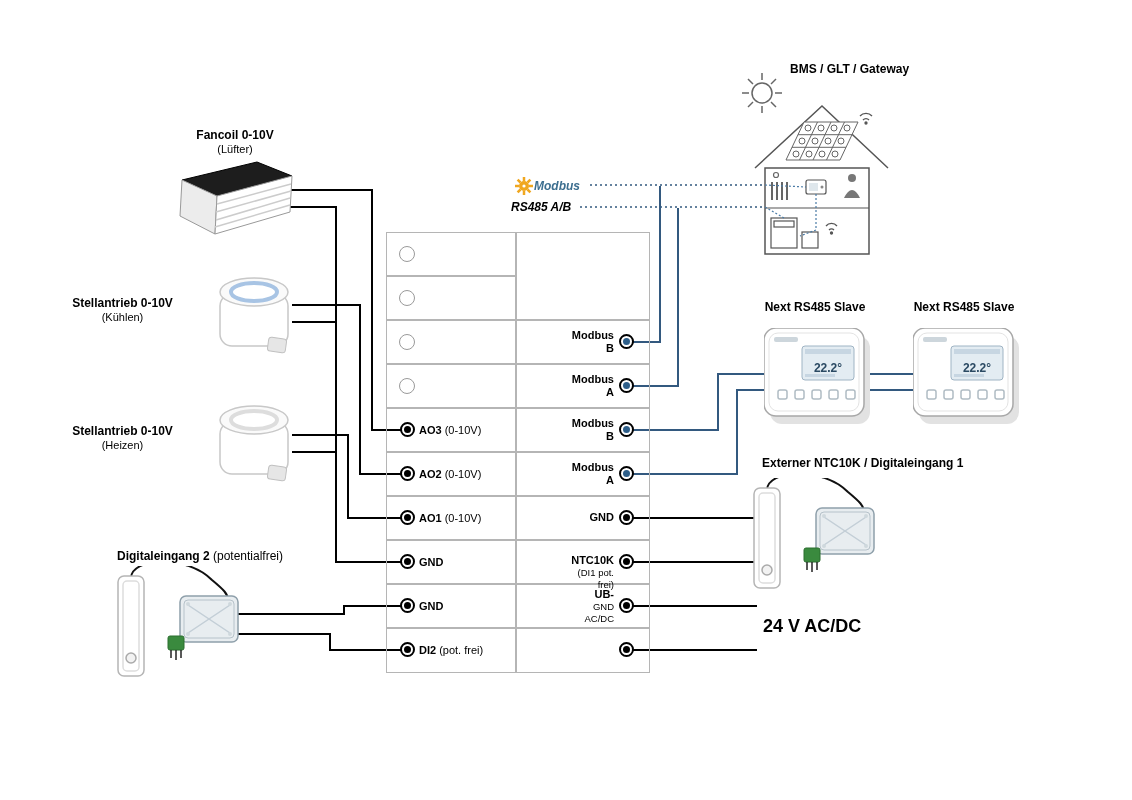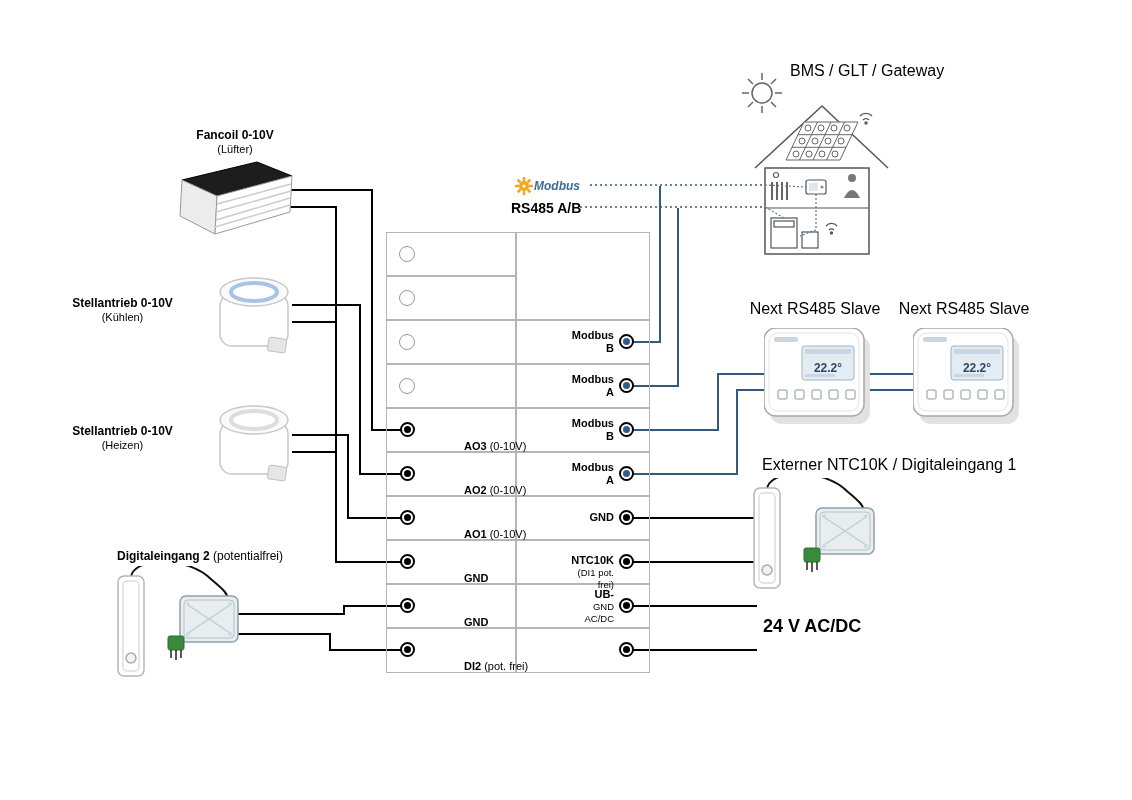--- a/index.html
+++ b/index.html
@@ -5,33 +5,33 @@
   * { margin:0; padding:0; box-sizing:border-box; }
   body { font-family:"Liberation Sans", sans-serif; background:#fff; }
   #canvas { position:relative; width:1132px; height:800px; background:#fff; overflow:hidden; }
   .abs { position:absolute; }
   svg.layer { position:absolute; left:0; top:0; }
   .devlabel { text-align:center; line-height:1.25; color:#000; }
   .devlabel .t { font-weight:bold; font-size:12px; }
   .devlabel .s { font-size:11px; }
   .inline-label { white-space:nowrap; font-size:12px; color:#000; }
   .inline-label b { font-size:12px; }
-  .bold-label { font-weight:normal; font-size:16px; white-space:nowrap; color:#000; }
+  .bold-label { font-weight:bold; font-size:12px; white-space:nowrap; color:#000; }
   .power-label { font-weight:bold; font-size:18px; white-space:nowrap; color:#000; }
   .modbus-word { font-weight:bold; font-style:italic; font-size:12px; color:#3c6e8f; white-space:nowrap; }
-  .rs485-word { font-weight:bold; font-size:14px; color:#000; white-space:nowrap; }
+  .rs485-word { font-weight:bold; font-size:12px; color:#000; white-space:nowrap;font-style:italic; }
 
   
   #tblock { left:386px; top:232px; width:264px; height:441px; z-index:2; }
   .cell { position:absolute; border:1px solid #b5b5b5; background:transparent; }
   .term { position:absolute; width:15px; height:15px; border:2px solid #000; border-radius:50%; background:#fff; }
   .term::after { content:""; position:absolute; left:50%; top:50%; width:7px; height:7px; margin:-3.5px 0 0 -3.5px; border-radius:50%; background:#000; }
   .term.blue::after { background:#2e5f8a; }
   .ring { position:absolute; width:16px; height:16px; border:1.5px solid #9a9a9a; border-radius:50%; background:#fff; }
-  .lrow { position:absolute; left:33px; width:95px; height:44px; display:flex; align-items:flex-end; gap:3px; font-size:11px; color:#000;margin-left:45px; }
+  .lrow { position:absolute; left:33px; width:95px; height:44px; display:flex; align-items:center; gap:3px; font-size:11px; color:#000; }
   .lrow b { font-size:11px; }
   .rrow { position:absolute; left:132px; width:96px; height:44px; display:flex; flex-direction:column; justify-content:center; align-items:flex-end; text-align:right; color:#000;padding-left:45px; }
   .rrow .l1 { font-weight:bold; font-size:11px; line-height:1.2; }
   .rrow .l2 { font-size:9.5px; line-height:1.2; }
 
   .z1 { z-index:1; } .z3 { z-index:3; } .z4 { z-index:4; }
 </style>
 </head>
 <body>
 

